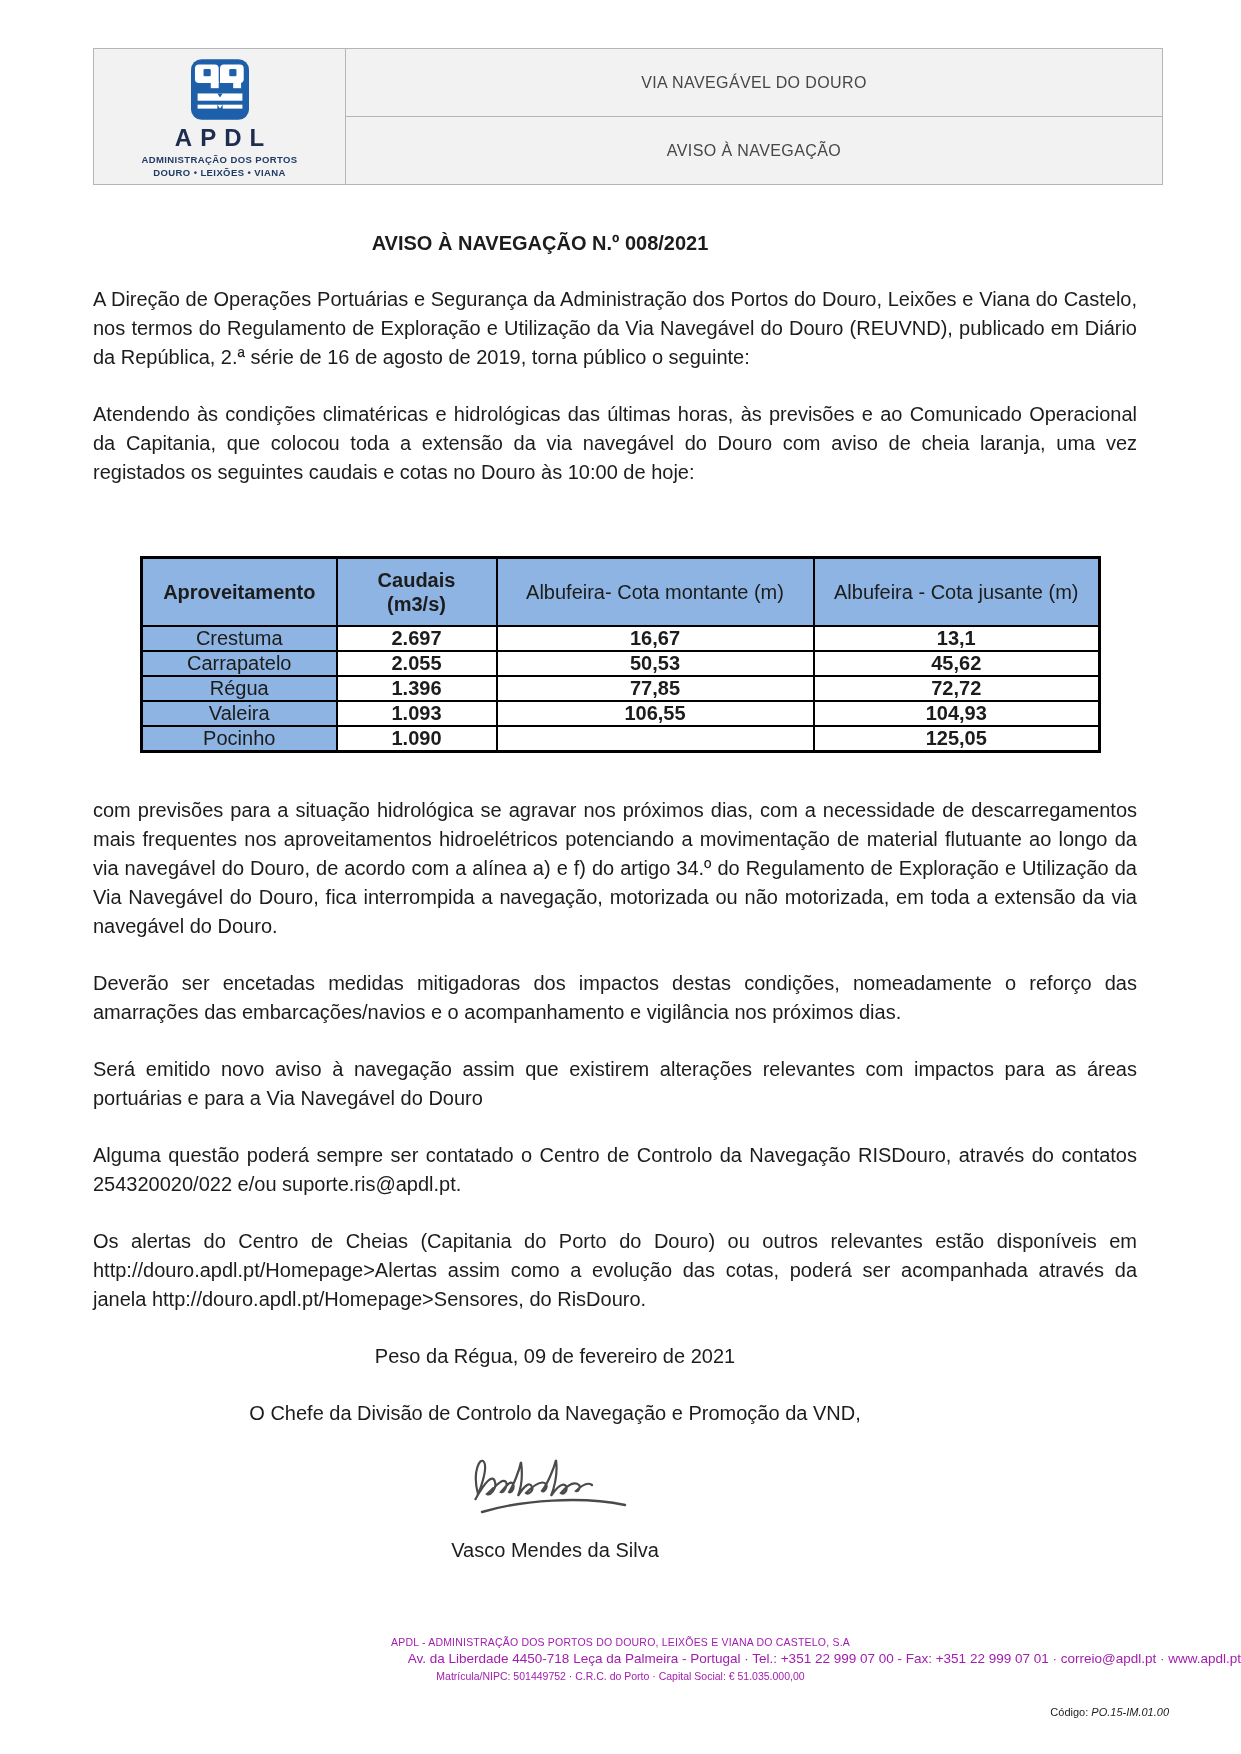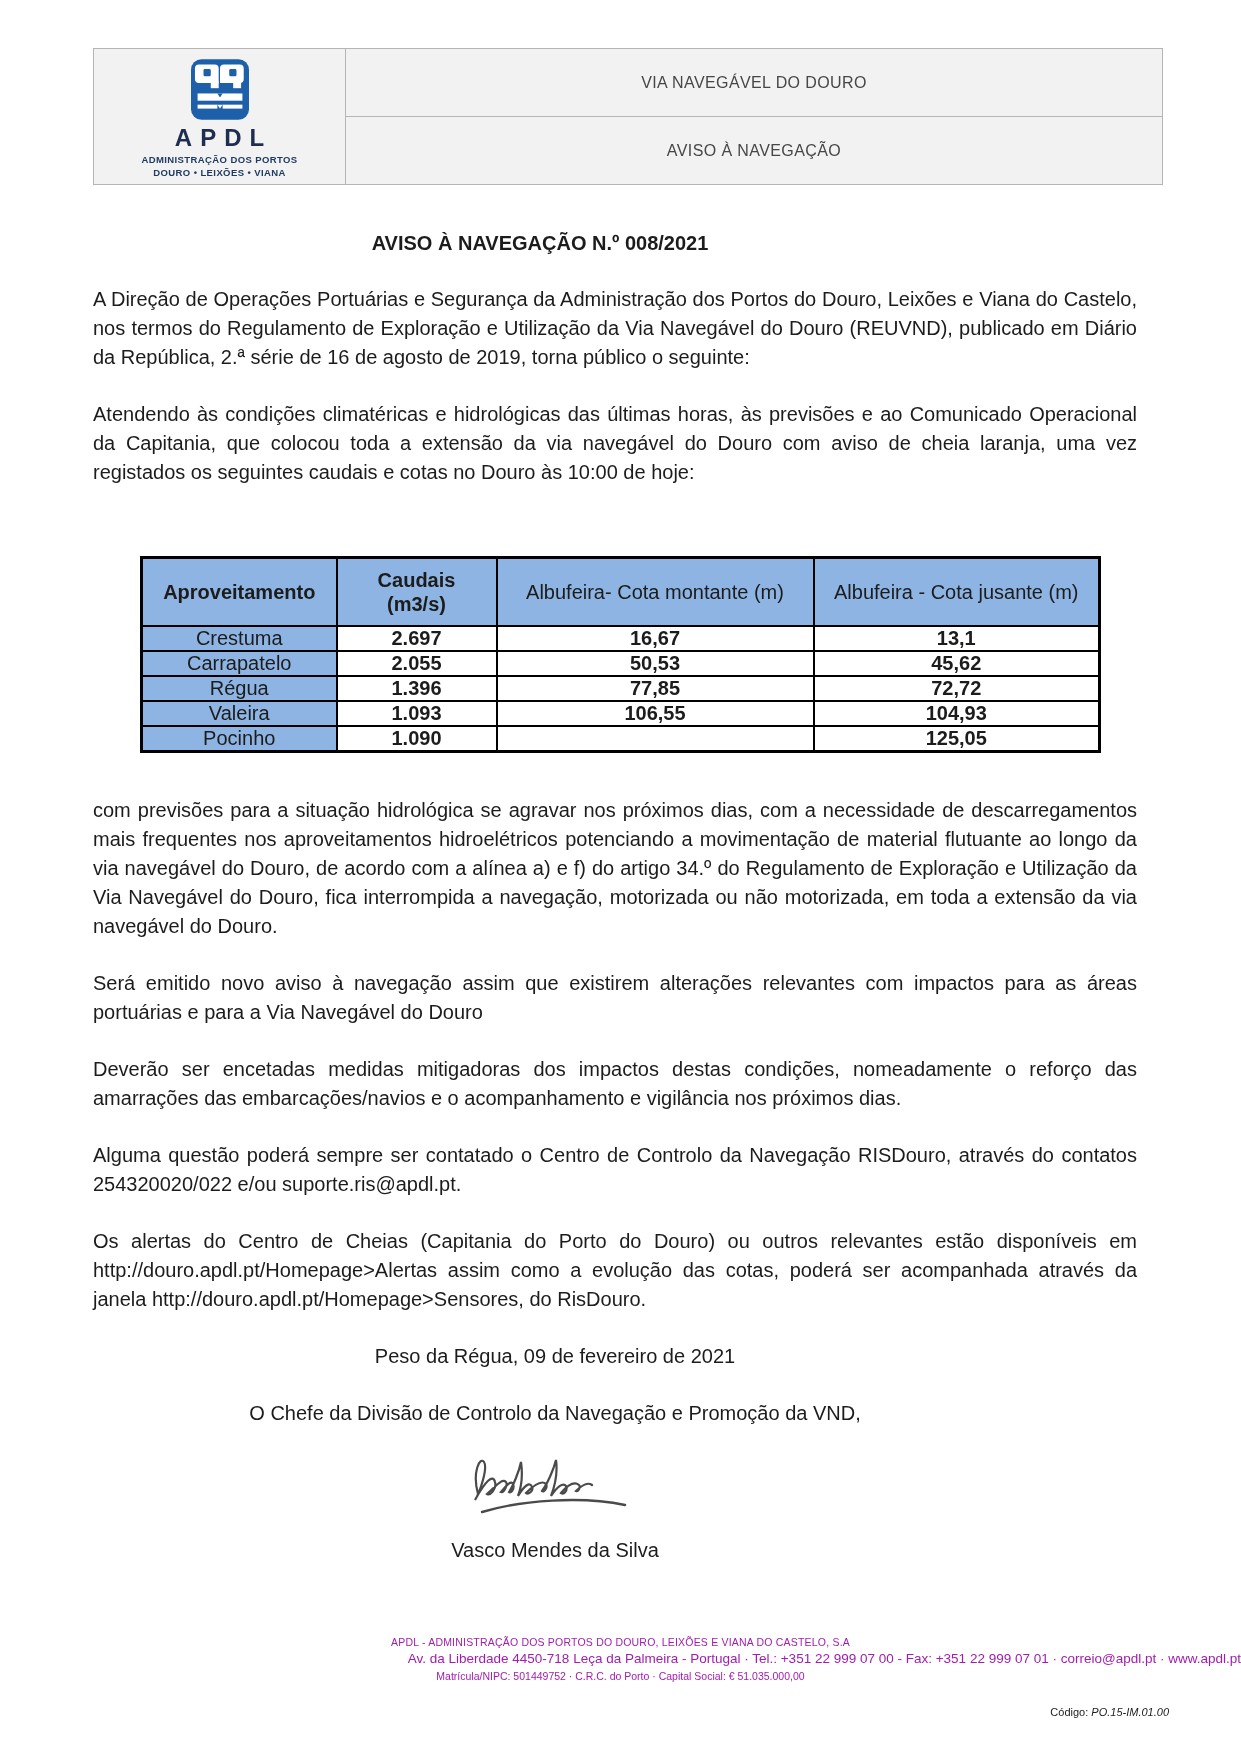--- a/index.html
+++ b/index.html
@@ -147,22 +147,22 @@
           <tr>
             <td class="rowhead">Pocinho</td>
             <td>1.090</td>
             <td></td>
             <td>125,05</td>
           </tr>
         </tbody>
     </table>
 
     <p class="just first-after-table">com previsões para a situação hidrológica se agravar nos próximos dias, com a necessidade de descarregamentos mais frequentes nos aproveitamentos hidroelétricos potenciando a movimentação de material flutuante ao longo da via navegável do Douro, de acordo com a alínea a) e f) do artigo 34.º do Regulamento de Exploração e Utilização da Via Navegável do Douro, fica interrompida a navegação, motorizada ou não motorizada, em toda a extensão da via navegável do Douro.</p>
+    <p class="just">Deverão ser encetadas medidas mitigadoras dos impactos destas condições, nomeadamente o reforço das amarrações das embarcações/navios e o acompanhamento e vigilância nos próximos dias.</p>
     <p class="just">Será emitido novo aviso à navegação assim que existirem alterações relevantes com impactos para as áreas portuárias e para a Via Navegável do Douro</p>
-    <p class="just">Deverão ser encetadas medidas mitigadoras dos impactos destas condições, nomeadamente o reforço das amarrações das embarcações/navios e o acompanhamento e vigilância nos próximos dias.</p>
     <p class="just">Alguma questão poderá sempre ser contatado o Centro de Controlo da Navegação RISDouro, através do contatos 254320020/022 e/ou suporte.ris@apdl.pt.</p>
     <p class="just">Os alertas do Centro de Cheias (Capitania do Porto do Douro) ou outros relevantes estão disponíveis em http://douro.apdl.pt/Homepage&gt;Alertas assim como a evolução das cotas, poderá ser acompanhada através da janela http://douro.apdl.pt/Homepage&gt;Sensores, do RisDouro.</p>
 
     <div class="center">Peso da Régua, 09 de fevereiro de 2021</div>
     <div class="center">O Chefe da Divisão de Controlo da Navegação e Promoção da VND,</div>
 
     <div class="sig-wrap">
       <svg width="210" height="90" viewBox="0 0 210 90" aria-hidden="true">
         <path d="M28 60 C22 38 30 22 34 28 C38 34 30 58 25 66 C36 46 43 40 45 48 C47 55 40 62 37 60 C46 52 52 44 56 48 C58 51 54 59 51 58 C57 51 61 46 63 50 C65 54 61 60 59 58 C63 52 69 38 71 28 C73 42 71 54 68 62 C74 52 80 47 82 53 C84 57 78 61 76 59 C84 51 92 46 96 50 C98 53 94 59 92 57 C98 49 104 34 106 26 C108 40 104 54 101 62 C107 53 113 48 116 52 C118 56 114 61 111 59 C117 52 124 47 129 51 C131 53 128 58 126 57 C132 51 138 48 142 51" stroke="#4a4a4a" stroke-width="2.2" fill="none" stroke-linecap="round"></path>
         <path d="M32 78 C72 66 132 62 175 71" stroke="#4a4a4a" stroke-width="2.4" fill="none" stroke-linecap="round"></path>

